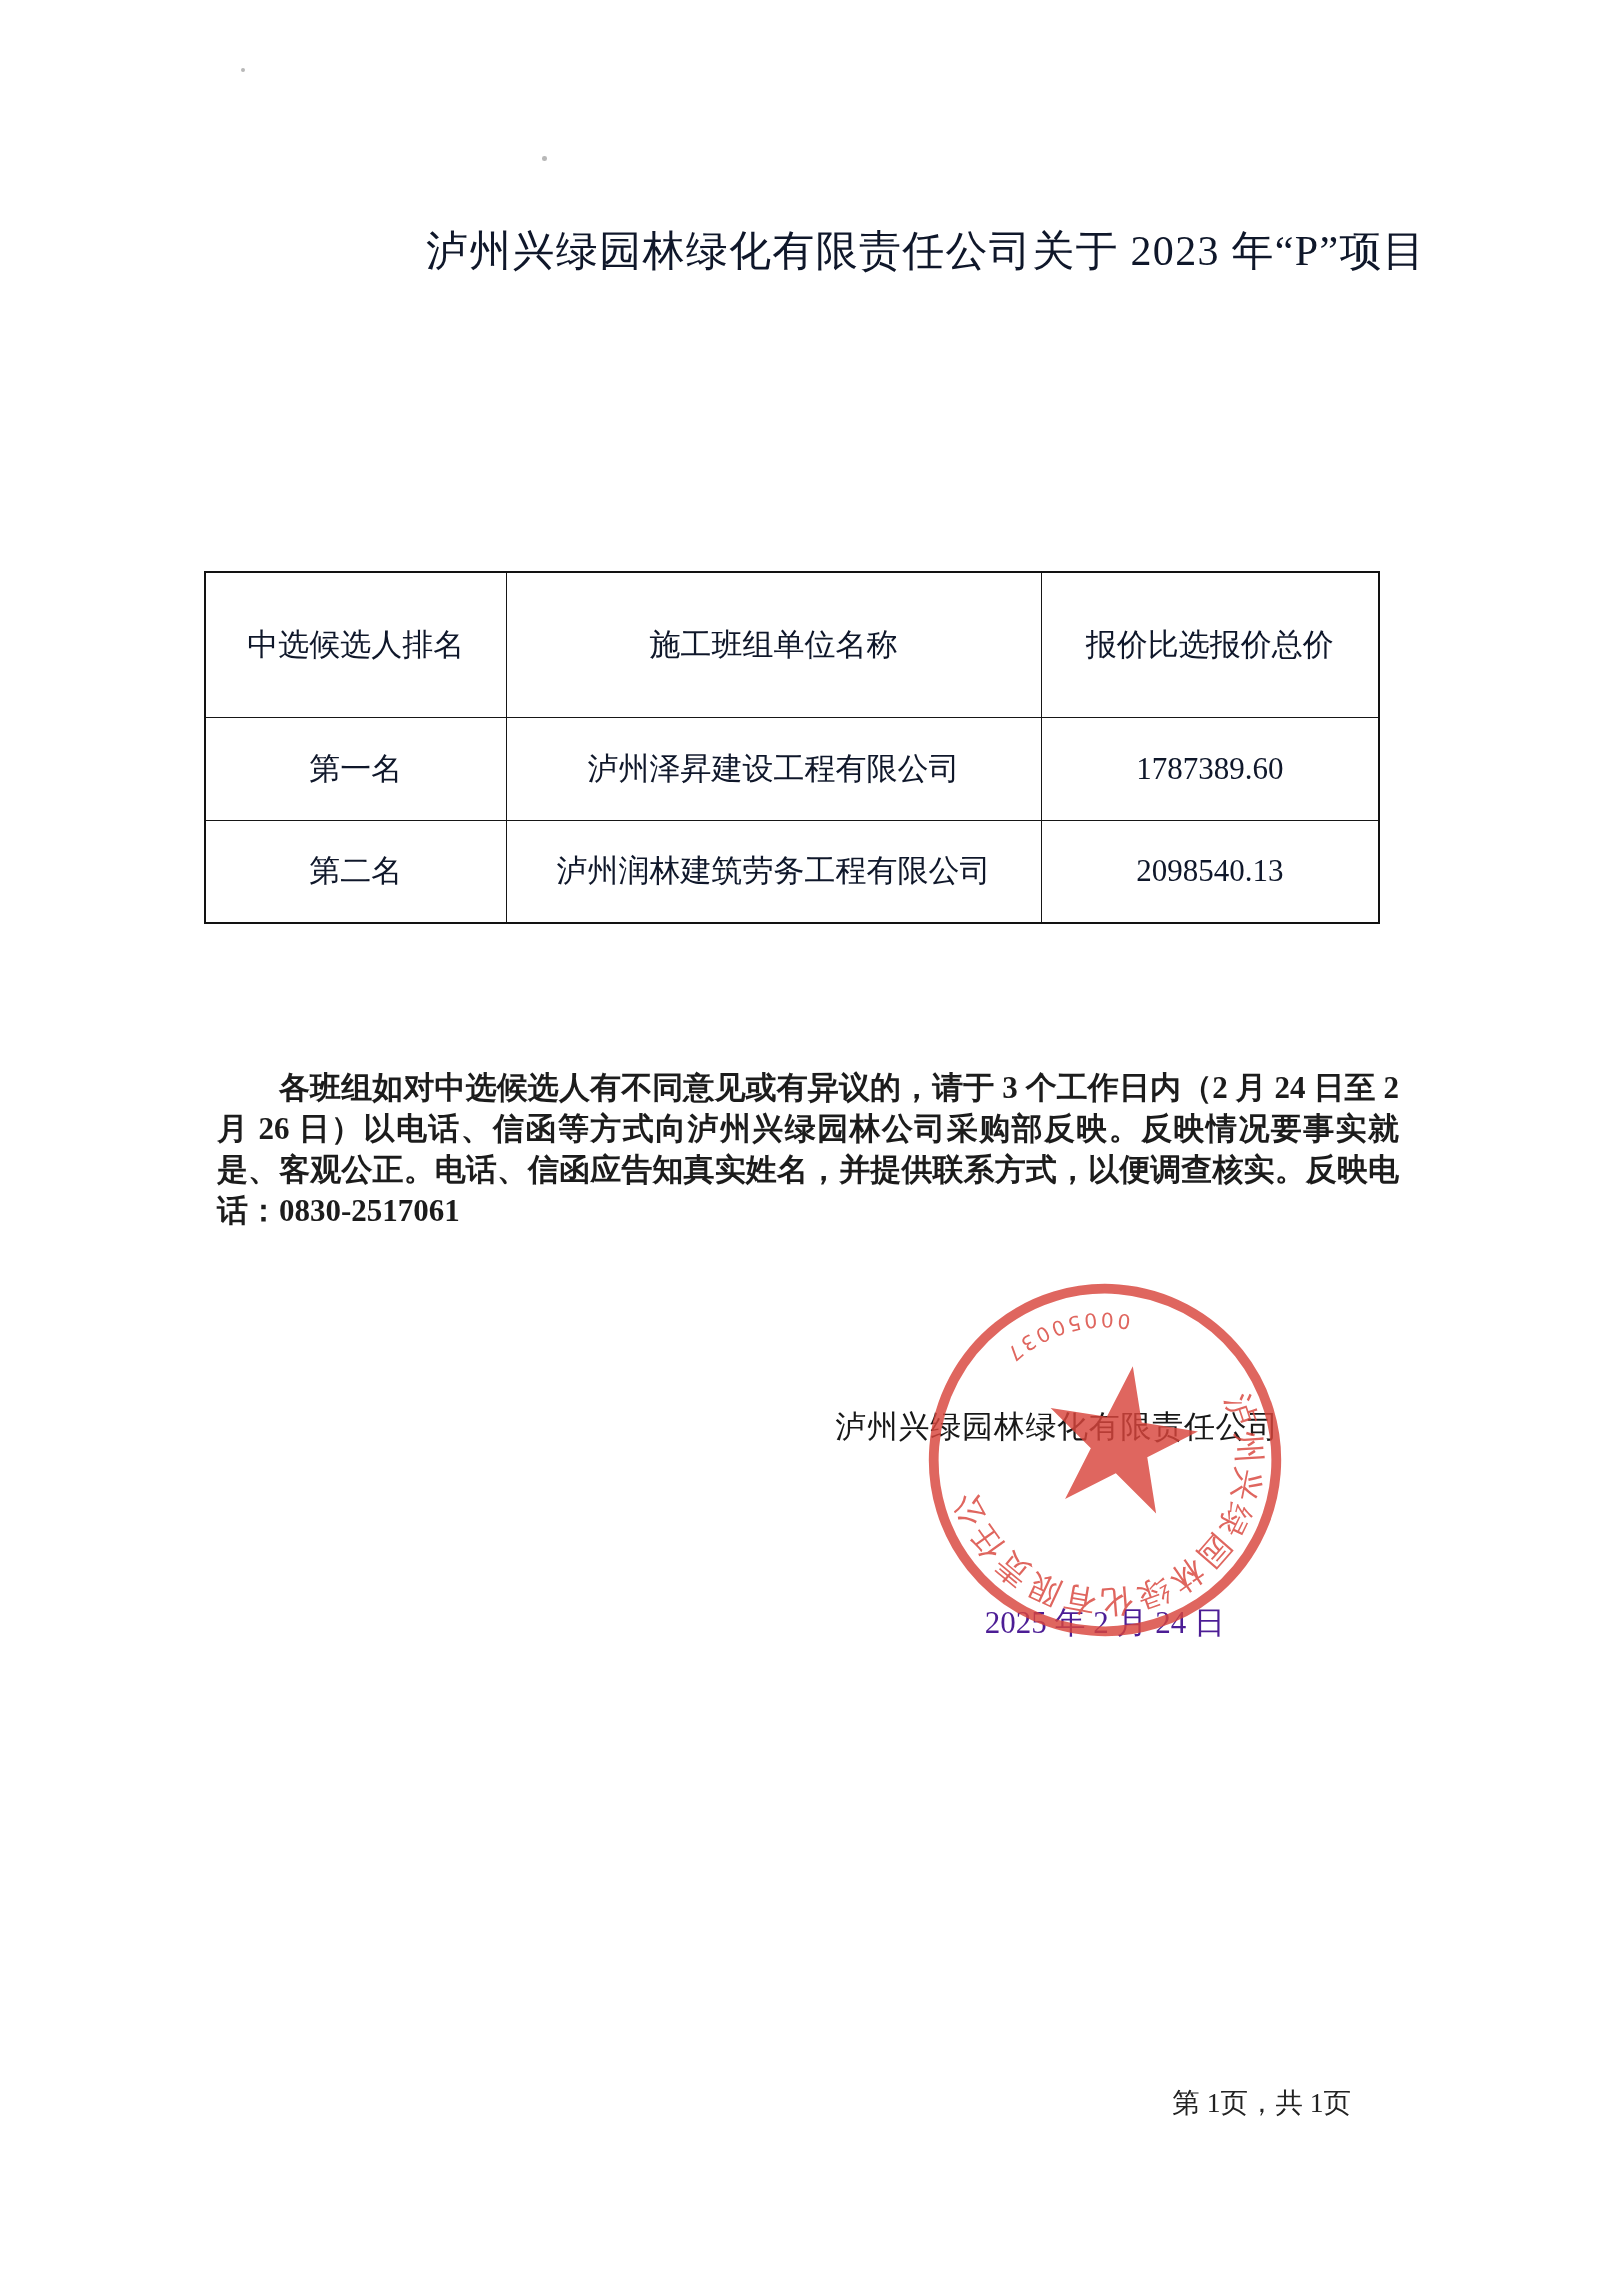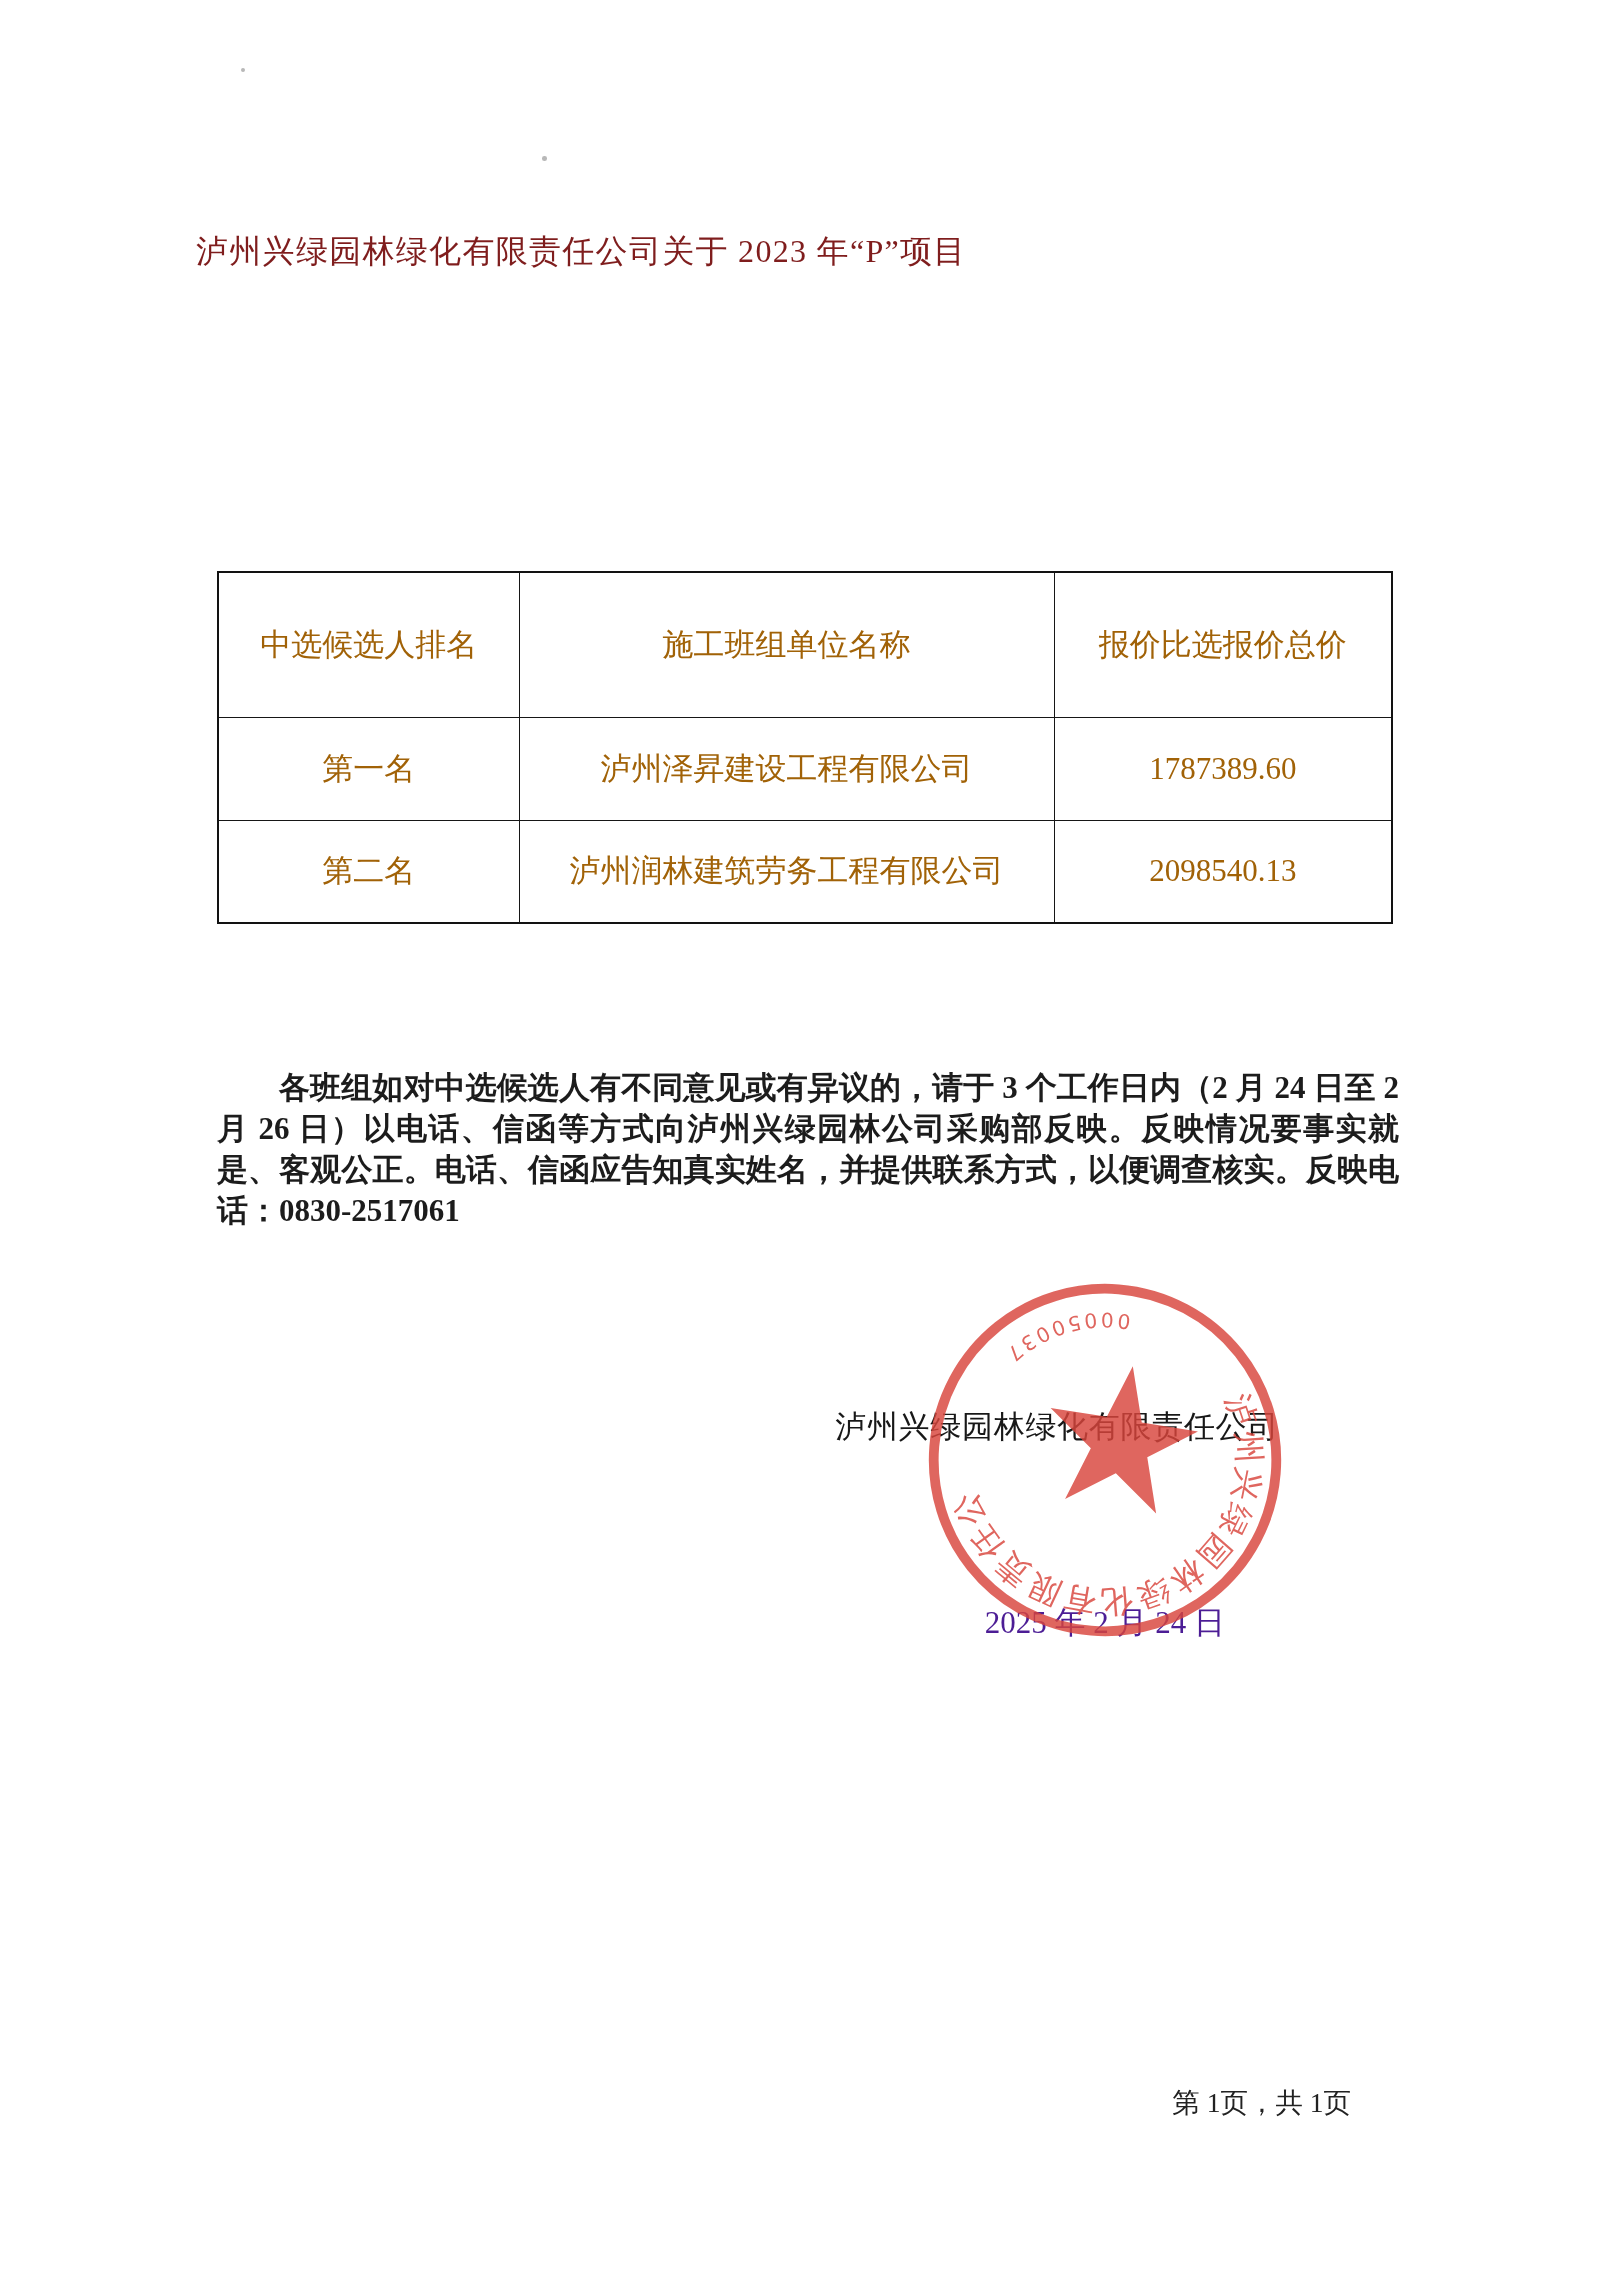--- a/index.html
+++ b/index.html
@@ -10,48 +10,48 @@
     background: #ffffff;
     font-family: "Liberation Serif", "DejaVu Serif", serif;
     color: #1d1d1d;
     overflow: hidden;
   }
   .doc-title {
     position: absolute;
     left: 196px;
     width: 1230px;
     top: 202px;
-    text-align: left;
-    font-size: 32px;
+    text-align: right;
+    font-size: 42px;
     line-height: 99px;
     letter-spacing: 1.3px;
-    color: #7f1d1d;
+    color: #0f172a;
   }
   .para {
     position: absolute;
     left: 217px;
     width: 1182px;
     font-size: 31px;
     line-height: 41px;
     text-align: justify;
     text-justify: inter-ideograph;
     text-indent: 2em;
     color: #1c1c1c;
   }
   .para-1 { top: 391px; }
   .para-2 { top: 1067px; font-weight: bold; }
   table.bid-table {
     position: absolute;
-    left: 217px;
+    left: 204px;
     top: 571px;
     width: 1175px;
     border-collapse: collapse;
     table-layout: fixed;
     font-size: 31px;
-    color: #a16207;
+    color: #0f172a;
   }
   table.bid-table td, table.bid-table th {
     border: 1.3px solid #161616;
     text-align: center;
     vertical-align: middle;
     font-weight: normal;
     padding: 0 6.5px;
     overflow: hidden;
   }
   table.bid-table { border: 2.6px solid #121212; }

